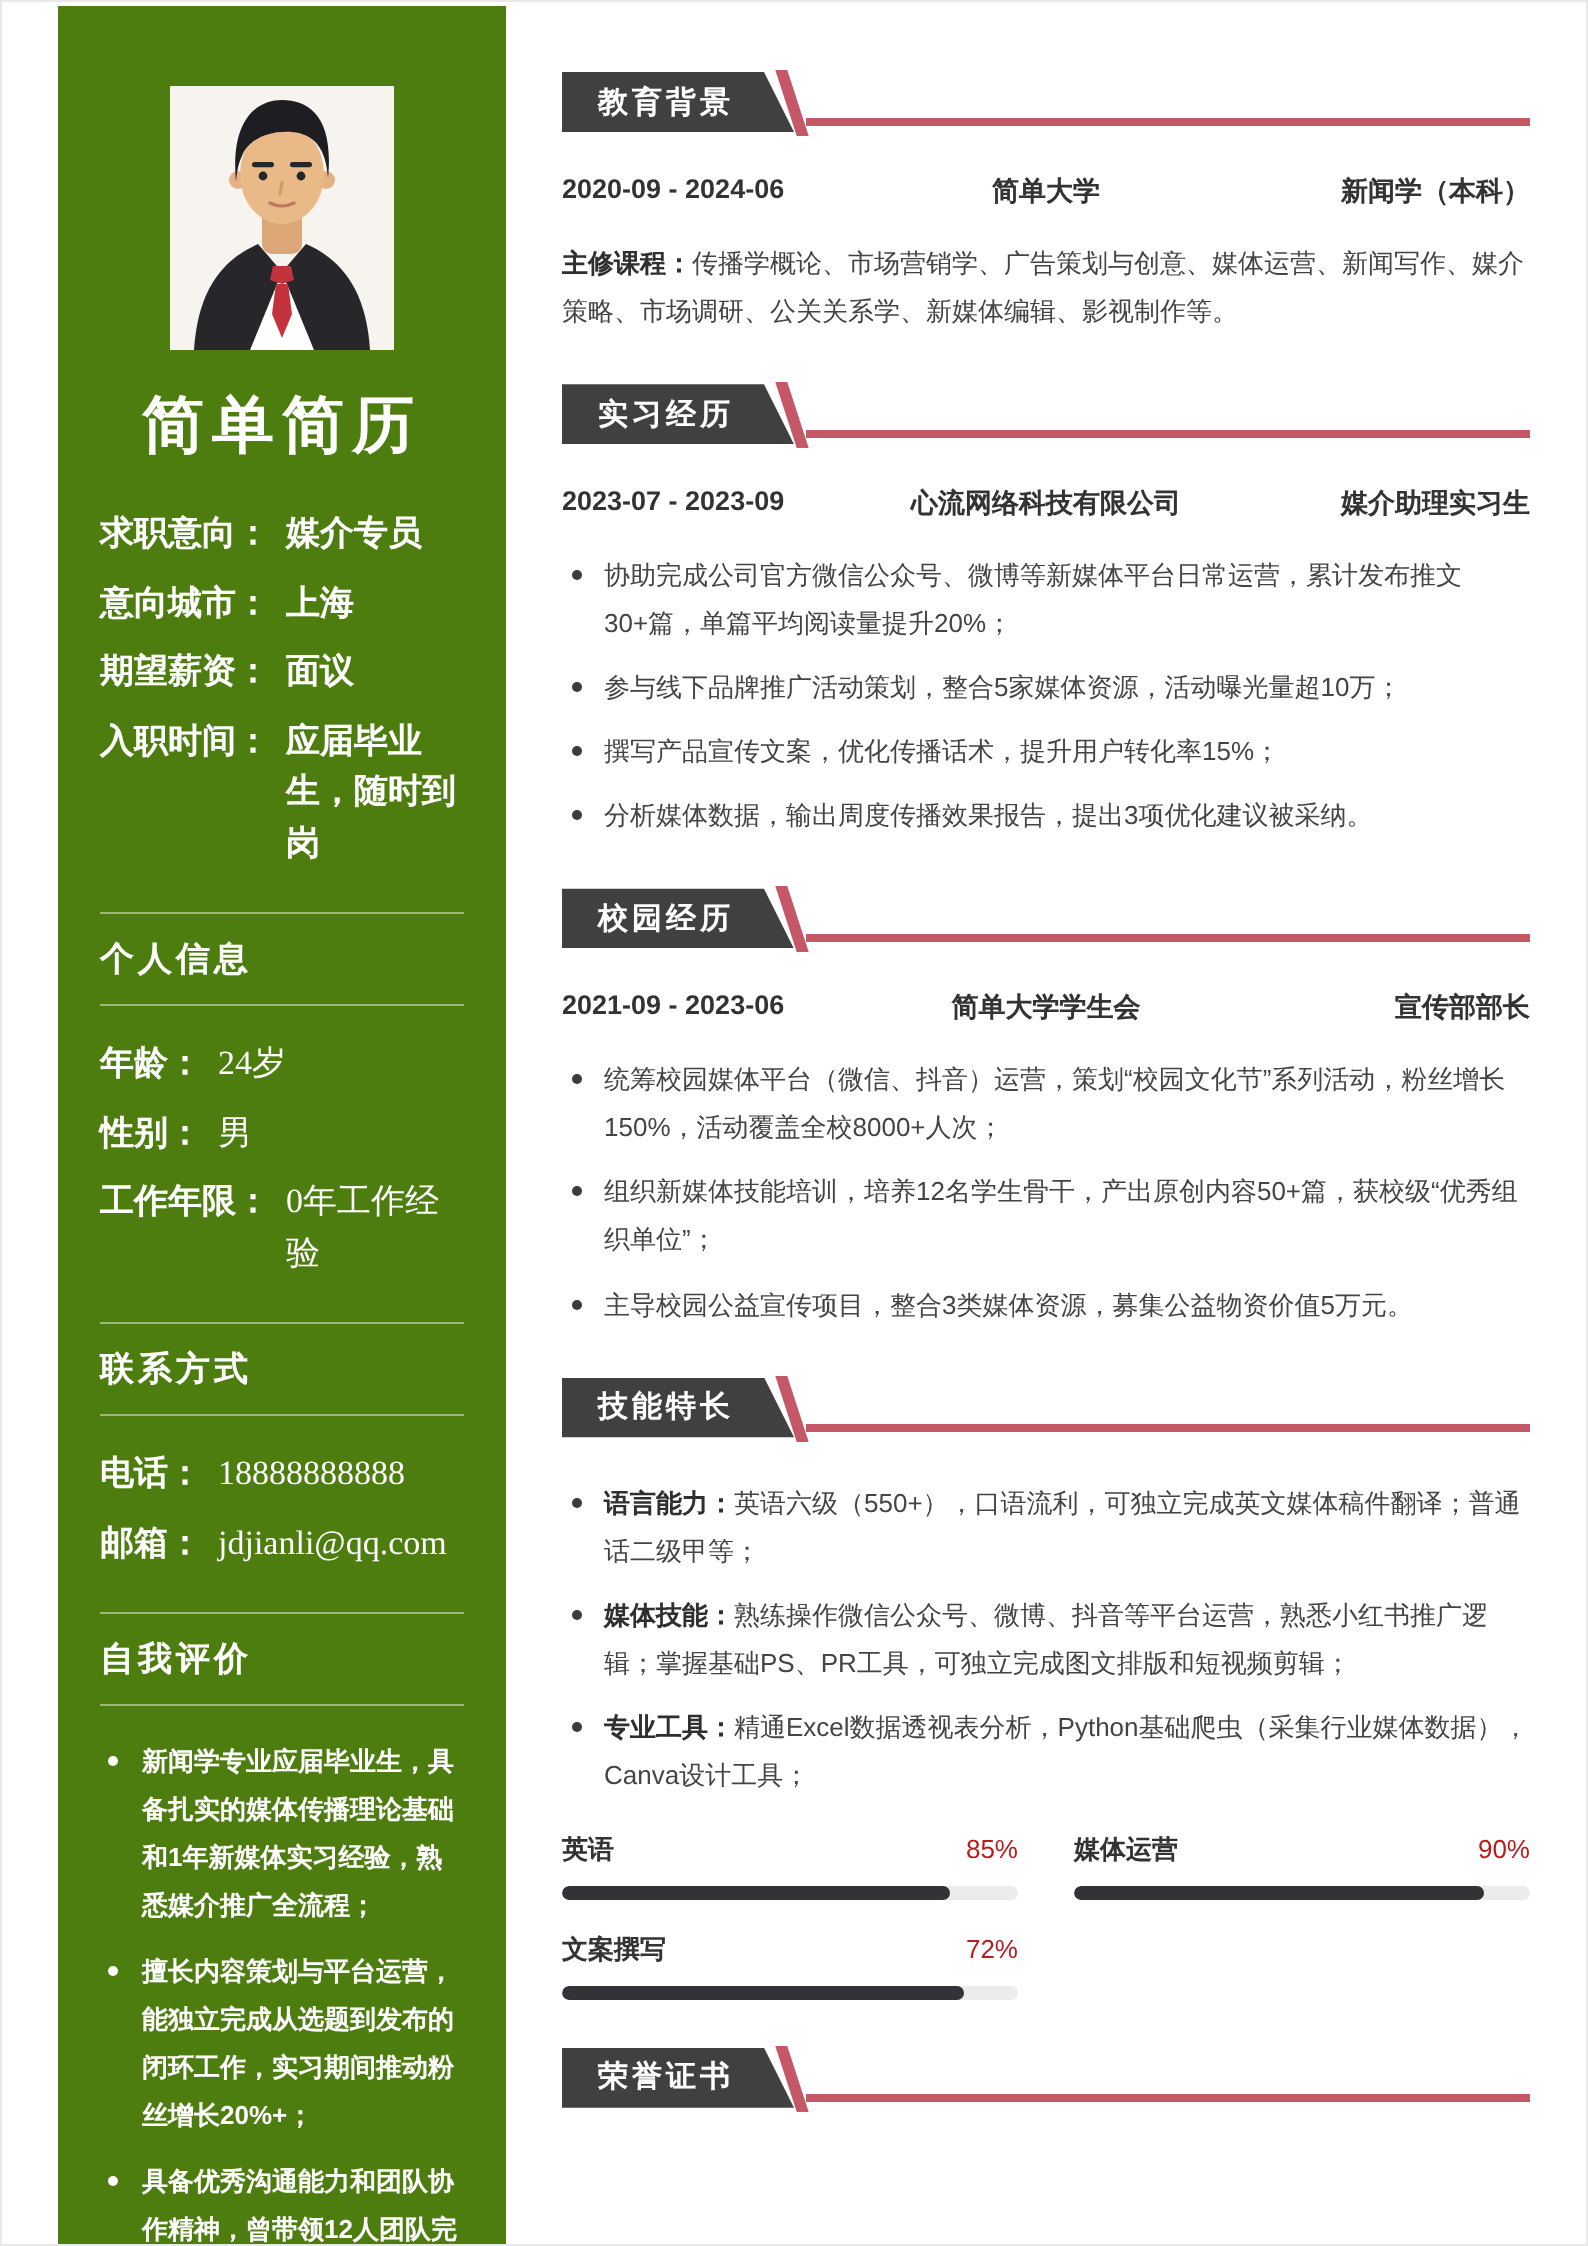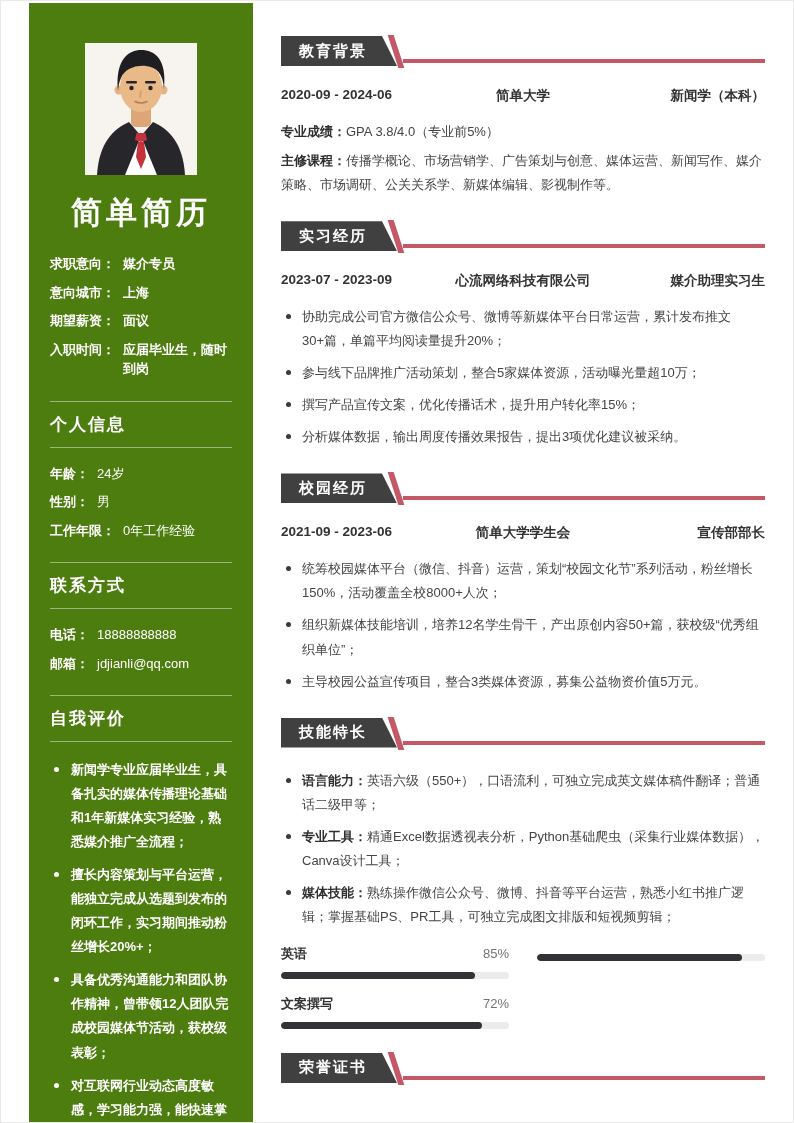--- a/index.html
+++ b/index.html
@@ -16,21 +16,21 @@
     position:absolute; left:28px; top:2px; bottom:0; width:224px;
     background:#4d7c0f; color:#fff; padding:40px 21px 20px;
   }
   .avatar-box { width:112px; height:132px; margin:0 auto; background:#f7f4ef; overflow:hidden; }
   .avatar-box svg { display:block; width:100%; height:100%; }
   .side-name {
     margin-top:17px; text-align:center; font-size:31px; font-weight:bold;
     letter-spacing:4px; color:#fff;
   }
   .kv-list { margin-top:20px; }
-  .kv-row { display:flex; font-size:13px; line-height:1.5; margin-bottom:9px; }
+  .kv-row { display:flex; font-size:17px; line-height:1.5; margin-bottom:9px;font-family:Liberation Serif, serif; }
   .kv-row .k { flex:none; font-weight:bold; margin-right:8px; }
   .kv-row .v { flex:1; font-weight:bold; }
   .side-sec { margin-top:22px; }
   .side-rule { border-top:1px solid rgba(255,255,255,.45); }
   .side-sec h3 { font-size:17px; font-weight:bold; letter-spacing:2px; margin:11px 0;font-family:Liberation Mono, monospace; }
   .side-sec .kv-list { margin-top:16px; }
   .side-sec .kv-row .v { font-weight:normal; }
   .side-bullets { margin-top:16px; list-style:none; }
   .side-bullets li { display:flex; font-size:13px; line-height:1.85; margin-bottom:9px; }
   .side-bullets .dot { flex:none; width:5px; height:5px; border-radius:50%; background:#fff; margin:9px 12px 0 4px; }
@@ -62,21 +62,21 @@
   .detail-list div { font-size:13px; color:#444; line-height:1.85; margin-bottom:5px; }
   .detail-list b, .bullets b { color:#2f2f2f; }
 
   .bullets { list-style:none; }
   .bullets li { display:flex; font-size:13px; color:#444; line-height:1.85; margin-bottom:8px; }
   .bullets .dot { flex:none; width:5px; height:5px; border-radius:50%; background:#3b3b3b; margin:9px 11px 0 5px; }
 
   .bars { display:grid; grid-template-columns:1fr 1fr; column-gap:28px; row-gap:16px; margin-top:16px; }
   .bar-item .bar-top { display:flex; justify-content:space-between; align-items:baseline; }
   .bar-item .bar-name { font-size:13px; font-weight:bold; color:#333; }
-  .bar-item .bar-pct { font-size:13px; color:#737373;margin-left:16px; }
+  .bar-item .bar-pct { font-size:13px; color:#b91c1c;margin-left:16px; }
   .bar-track { margin-top:9px; height:7px; background:#ececec; border-radius:4px; overflow:hidden; }
   .bar-fill { height:100%; background:#323237; border-radius:4px; }
 </style>
 </head>
 <body>
 
 <div class="page">
 
   <aside class="sidebar">
 
@@ -216,23 +216,20 @@
         <span class="sec-slash"></span>
         <span class="sec-line"></span>
       </div>
       <div class="meta-row">
         <span class="m-date">2020-09 - 2024-06</span>
         <span class="m-org">简单大学</span>
         <span class="m-role">新闻学（本科）</span>
       </div>
       <div class="detail-list">
 
-          <div>
-            <b>专业成绩：</b><span>GPA 3.8/4.0（专业前5%）</span>
-          </div>
 
           <div>
             <b>主修课程：</b><span>传播学概论、市场营销学、广告策划与创意、媒体运营、新闻写作、媒介策略、市场调研、公关关系学、新媒体编辑、影视制作等。</span>
           </div>
         </div>
     </section>
 
     <section class="section">
       <div class="sec-header">
         <span class="sec-badge">实习经历</span>
@@ -306,42 +303,46 @@
       </div>
       <ul class="bullets">
 
           <li>
             <span class="dot"></span>
             <span><b>语言能力：</b><span>英语六级（550+），口语流利，可独立完成英文媒体稿件翻译；普通话二级甲等；</span></span>
           </li>
 
           <li>
             <span class="dot"></span>
+            <span><b>媒体技能：</b><span>熟练操作微信公众号、微博、抖音等平台运营，熟悉小红书推广逻辑；掌握基础PS、PR工具，可独立完成图文排版和短视频剪辑；</span></span>
+          </li>
+
+          <li>
+            <span class="dot"></span>
             <span><b>专业工具：</b><span>精通Excel数据透视表分析，Python基础爬虫（采集行业媒体数据），Canva设计工具；</span></span>
-          </li>
-
-          <li>
-            <span class="dot"></span>
-            <span><b>媒体技能：</b><span>熟练操作微信公众号、微博、抖音等平台运营，熟悉小红书推广逻辑；掌握基础PS、PR工具，可独立完成图文排版和短视频剪辑；</span></span>
           </li>
 
         </ul>
       <div class="bars">
 
           <div class="bar-item">
             <div class="bar-top">
               <span class="bar-name">英语</span>
               <span class="bar-pct">85%</span>
             </div>
             <div class="bar-track">
               <div class="bar-fill" style="width: 85%;"></div>
             </div>
           </div>
 
           <div class="bar-item">
+            <div class="bar-top">
+              <span class="bar-name">媒体运营</span>
+              <span class="bar-pct">90%</span>
+            </div>
             <div class="bar-track">
               <div class="bar-fill" style="width: 90%;"></div>
             </div>
           </div>
 
           <div class="bar-item">
             <div class="bar-top">
               <span class="bar-name">文案撰写</span>
               <span class="bar-pct">72%</span>
             </div>

